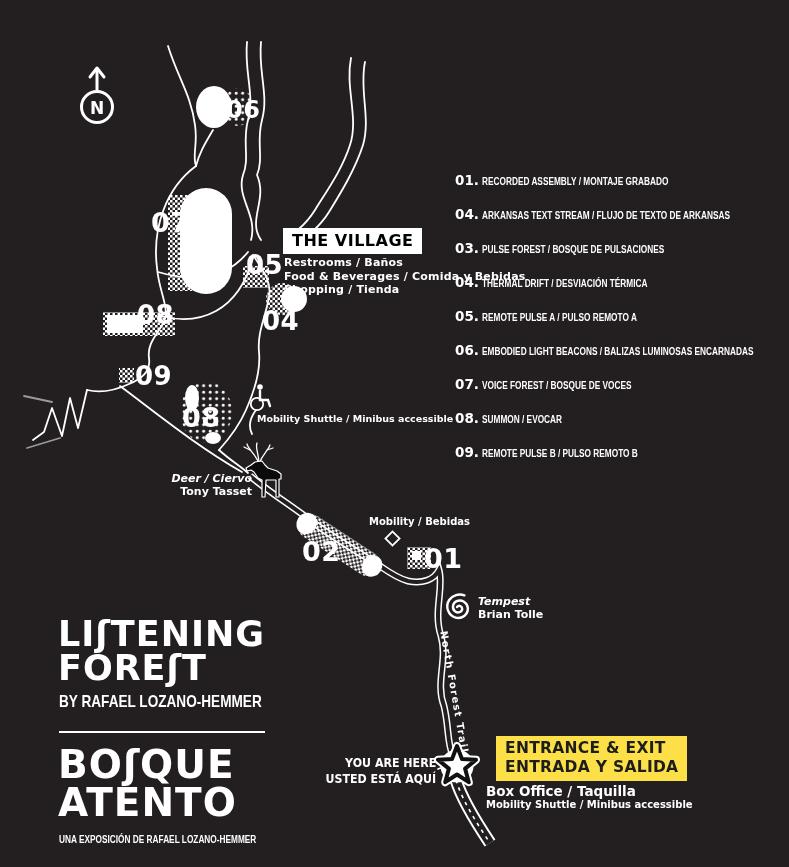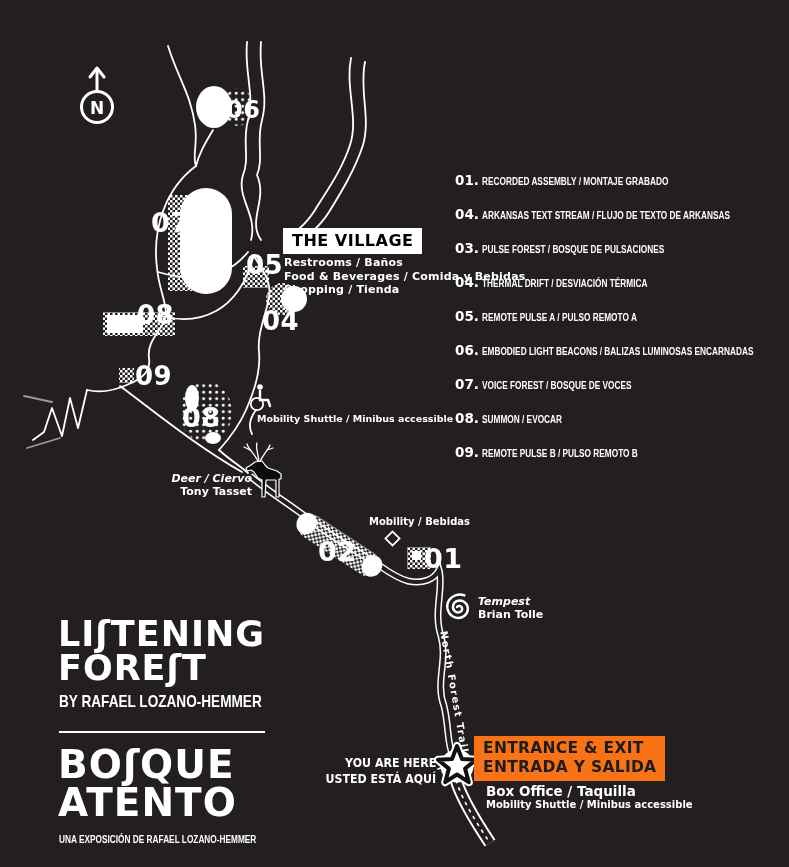--- a/index.html
+++ b/index.html
@@ -20,21 +20,21 @@
   .village-box{left:283px;top:228px;background:#ffffff;color:#000000;padding:3px 9px 4px;
                font-size:16px;font-weight:800;letter-spacing:.5px;white-space:nowrap;}
   .village-lines{left:284px;top:256px;font-size:11px;font-weight:bold;line-height:13.5px;
                  letter-spacing:.2px;white-space:nowrap;}
   .note{font-size:9.5px;font-weight:bold;white-space:nowrap;}
   .art-label{font-size:11px;font-weight:bold;line-height:13px;white-space:nowrap;}
   .trail-name{left:449px;top:630px;font-size:10px;font-weight:bold;letter-spacing:1.4px;
               transform:rotate(80deg);transform-origin:0 0;white-space:nowrap;}
   .yah{right:353px;top:755px;text-align:right;font-size:13px;font-weight:bold;line-height:15.5px;
        white-space:nowrap;}
-  .entr-box{left:474px;top:736px;background:#f97316;color:#1d1d1b;padding:3px 9px 5px;
+  .entr-box{left:496px;top:736px;background:#fde047;color:#1d1d1b;padding:3px 9px 5px;
             font-size:15.5px;font-weight:800;line-height:18.5px;letter-spacing:.3px;white-space:nowrap;}
   .boxoffice{left:486px;top:784px;white-space:nowrap;}
   .bo-l1{font-size:13.5px;font-weight:bold;line-height:15px;}
   .bo-l2{font-size:10px;font-weight:bold;line-height:12px;}
   .logo-en{left:58px;top:617px;font-size:35px;font-weight:bold;line-height:34px;letter-spacing:1px;white-space:nowrap;}
   .byline{left:59px;top:691px;font-size:17px;font-weight:bold;white-space:nowrap;}
   .divider{left:59px;top:731px;width:206px;height:2px;background:#ffffff;}
   .logo-es{left:58px;top:746px;font-size:39px;font-weight:bold;line-height:38px;letter-spacing:1px;white-space:nowrap;}
   .credit{left:59px;top:832px;font-size:11.5px;font-weight:bold;white-space:nowrap;}
   .it{font-style:italic;}
@@ -153,21 +153,21 @@
 
   <div class="abs" style="left:90px;top:98px;font-size:17px;font-weight:bold;">N</div>
 
   <div class="abs stopnum" style="left:226px;top:98px;font-size:24px;">06</div>
   <div class="abs stopnum" style="left:151px;top:209px;font-size:27px;">07</div>
   <div class="abs stopnum" style="left:246px;top:240px;margin-top:12px;">05</div>
   <div class="abs stopnum" style="left:262px;top:308px;">04</div>
   <div class="abs stopnum" style="left:137px;top:302px;">08</div>
   <div class="abs stopnum" style="left:135px;top:363px;">09</div>
   <div class="abs stopnum" style="left:182px;top:404px;font-size:27px;">08</div>
-  <div class="abs stopnum" style="left:302px;top:538px;font-size:27px;margin-left:16px;">02</div>
+  <div class="abs stopnum" style="left:302px;top:538px;font-size:27px;">02</div>
   <div class="abs stopnum" style="left:424px;top:545px;font-size:27px;">01</div>
 
   <div class="abs village-box">THE VILLAGE</div>
   <div class="abs village-lines">
     <div>Restrooms / Baños</div>
     <div>Food &amp; Beverages / Comida y Bebidas</div>
     <div>Shopping / Tienda</div>
   </div>
 
   <div class="abs note" style="left:257px;top:413px;">Mobility Shuttle / Minibus accessible</div>

